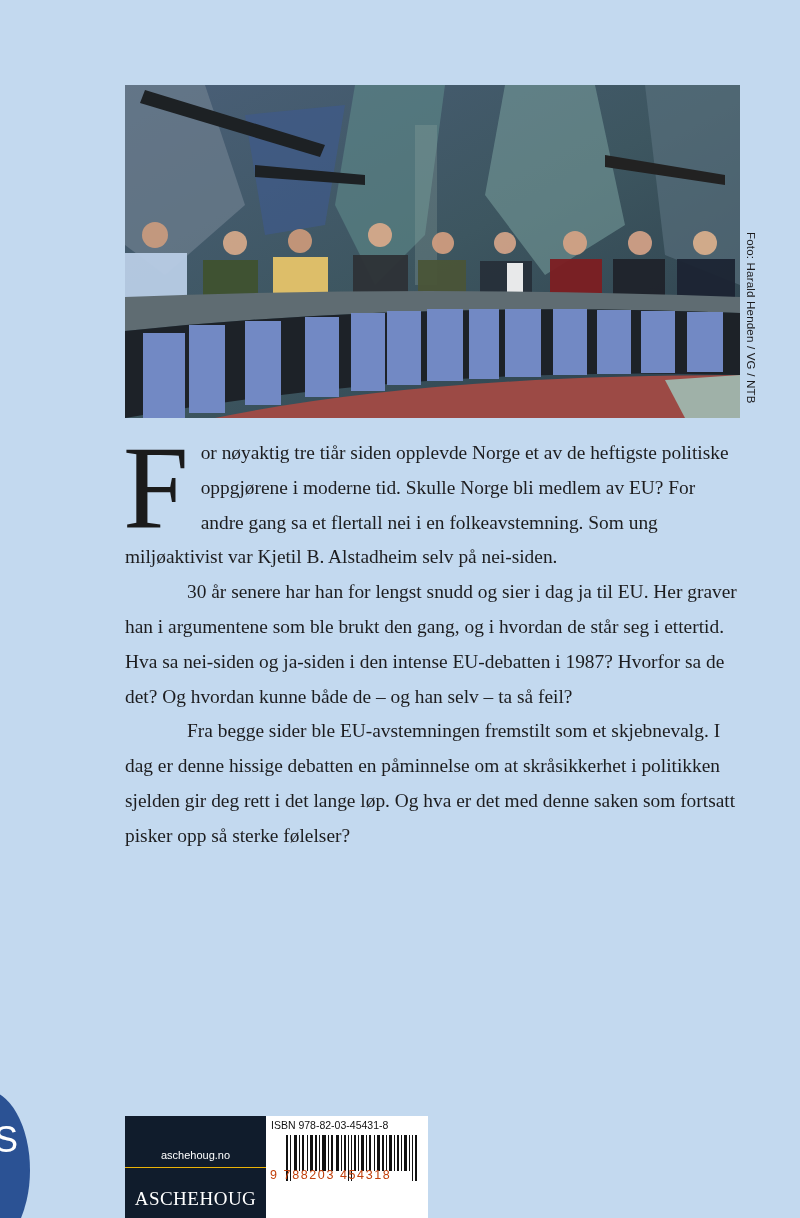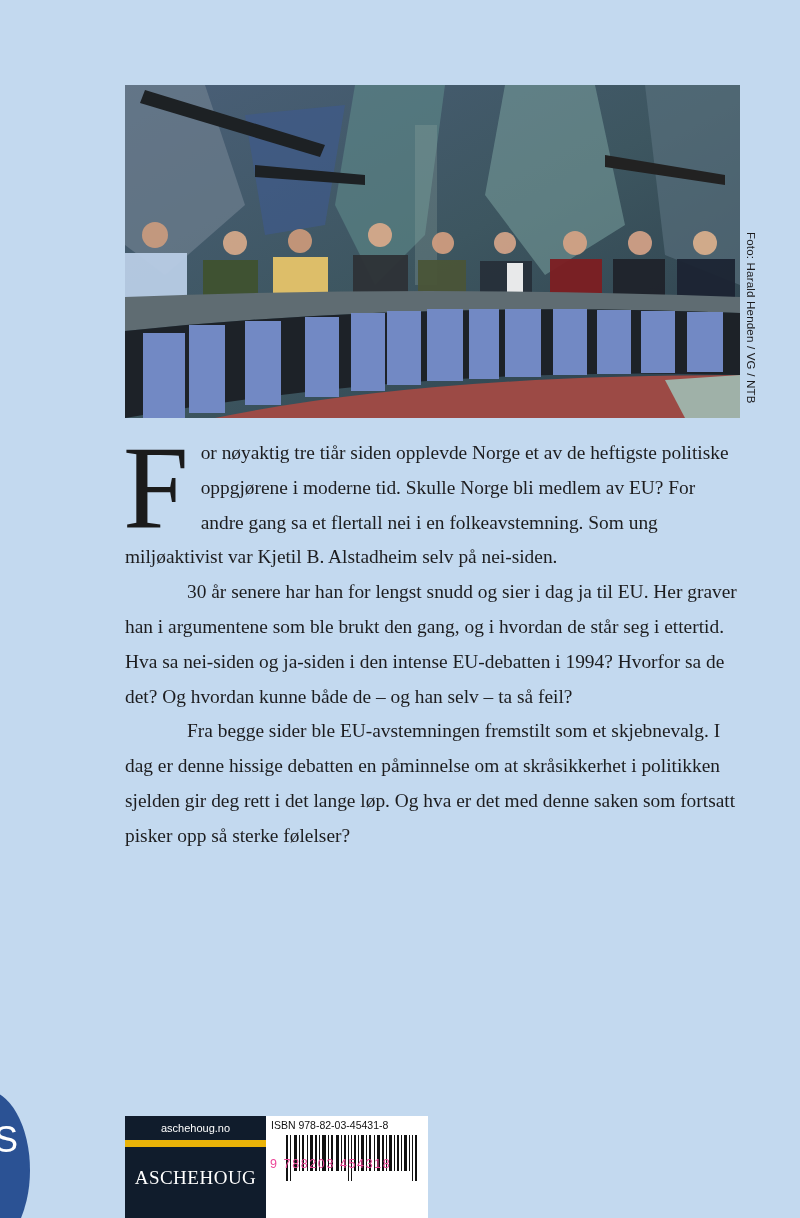--- a/index.html
+++ b/index.html
@@ -37,39 +37,39 @@
   .seal-glyph {
     position:absolute; left:-6px; top:1122px; color:#fff;
     font-family:"Liberation Sans", "DejaVu Sans", sans-serif; font-size:36px; line-height:36px;
   }
   .publisher-box {
     position:absolute; left:125px; top:1116px; width:141px; height:102px;
     background:#101c2c; color:#fff; text-align:center;
   }
   .pub-url {
     font-family:"Liberation Sans", "DejaVu Sans", sans-serif; font-size:11px;
-    padding-top:6px; height:18px; border-bottom:7px solid #eab308;
+    padding-top:6px; height:18px; border-bottom:1px solid #eab308;margin-top:27px;
   }
   .pub-logo {
     font-family:"Liberation Serif", "DejaVu Serif", serif; font-size:19px;
     margin-top:20px; letter-spacing:0.5px;
   }
   .isbn-box {
     position:absolute; left:266px; top:1116px; width:162px; height:102px;
     background:#ffffff;
   }
   .isbn-label {
     font-family:"Liberation Sans", "DejaVu Sans", sans-serif; font-size:10.5px;
     padding:3px 0 0 5px; color:#111;
   }
   .barcode { position:absolute; left:20px; top:19px; }
   .bc-digits {
-    position:absolute; top:41px; left:4px; width:152px;
+    position:absolute; top:52px; left:4px; width:152px;
     font-family:"Liberation Sans", "DejaVu Sans", sans-serif; font-size:12.5px;
-    color:#ec4899; letter-spacing:1.6px;
+    color:#c2410c; letter-spacing:1.6px;
   }
 </style>
 </head>
 <body>
 
 <div class="photo">
   <svg viewBox="0 0 615 333" preserveAspectRatio="none">
     <defs>
       <linearGradient id="bg" x1="0" y1="0" x2="1" y2="1">
         <stop offset="0" stop-color="#4a5f78"></stop>
@@ -134,21 +134,21 @@
     <path d="M540 295 L615 290 L615 333 L560 333Z" fill="#9fb1a8"></path>
   </svg>
 </div>
 
 <div class="credit">Foto: Harald Henden / VG / NTB</div>
 
 <div class="text">
   <p>
     <span class="dropcap">F</span><span>or nøyaktig tre tiår siden opplevde Norge et av de heftigste politiske oppgjørene i moderne tid. Skulle Norge bli medlem av EU? For andre gang sa et flertall nei i en folkeavstemning. Som ung miljøaktivist var Kjetil B. Alstadheim selv på nei-siden.</span>
   </p>
-  <p class="indent">30 år senere har han for lengst snudd og sier i dag ja til EU. Her graver han i argumentene som ble brukt den gang, og i hvordan de står seg i ettertid. Hva sa nei-siden og ja-siden i den intense EU-debatten i 1994? Hvorfor sa de det? Og hvordan kunne både de – og han selv – ta så feil?</p>
+  <p class="indent">30 år senere har han for lengst snudd og sier i dag ja til EU. Her graver han i argumentene som ble brukt den gang, og i hvordan de står seg i ettertid. Hva sa nei-siden og ja-siden i den intense EU-debatten i 1987? Hvorfor sa de det? Og hvordan kunne både de – og han selv – ta så feil?</p>
   <p class="indent">Fra begge sider ble EU-avstemningen fremstilt som et skjebnevalg. I dag er denne hissige debatten en påminnelse om at skråsikkerhet i politikken sjelden gir deg rett i det lange løp. Og hva er det med denne saken som fortsatt pisker opp så sterke følelser?</p>
 </div>
 
 <div class="seal"></div>
 <div class="seal-glyph">S</div>
 
 <div class="publisher-box">
   <div class="pub-url">aschehoug.no</div>
   <div class="pub-logo">ASCHEHOUG</div>
 </div>

